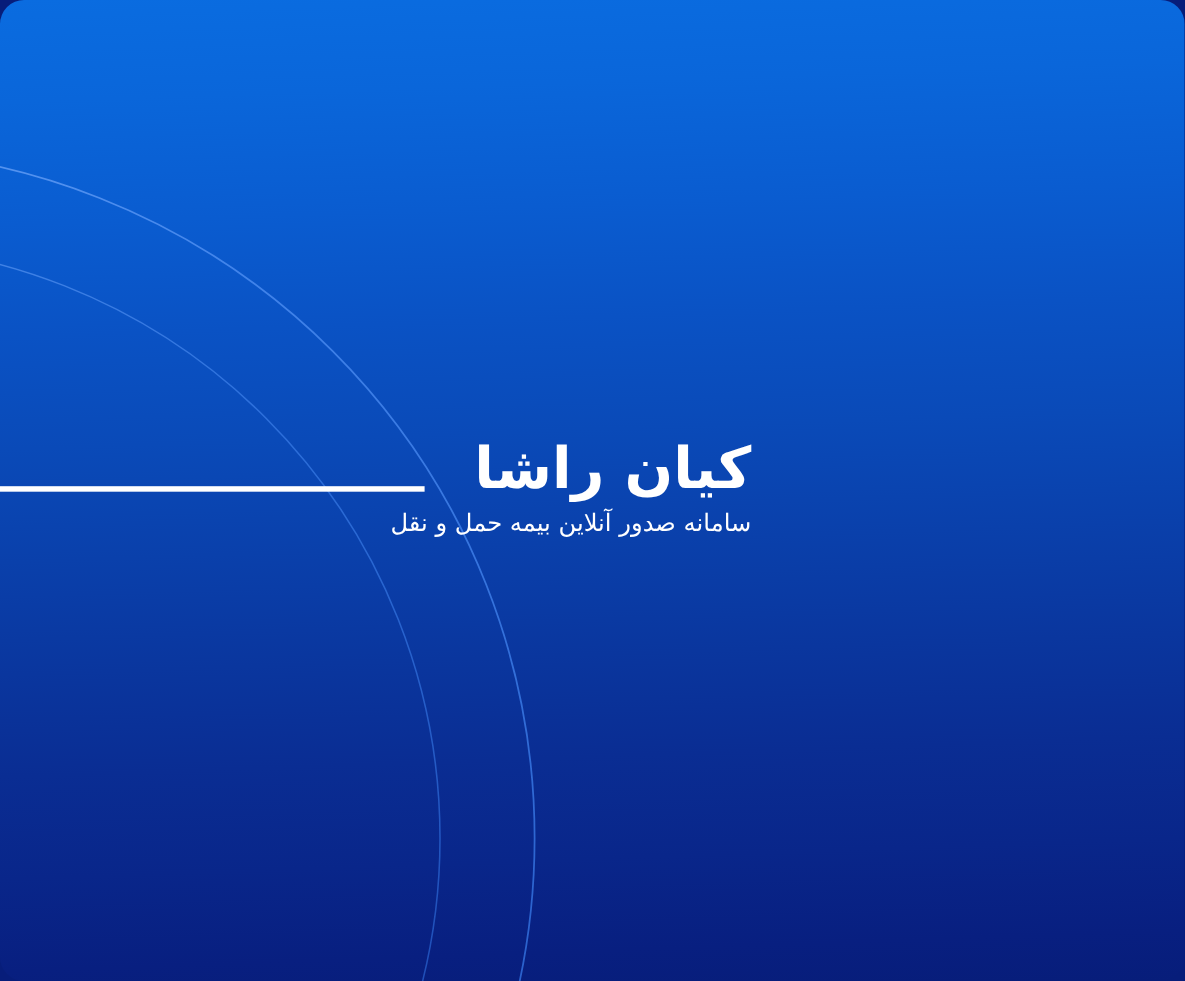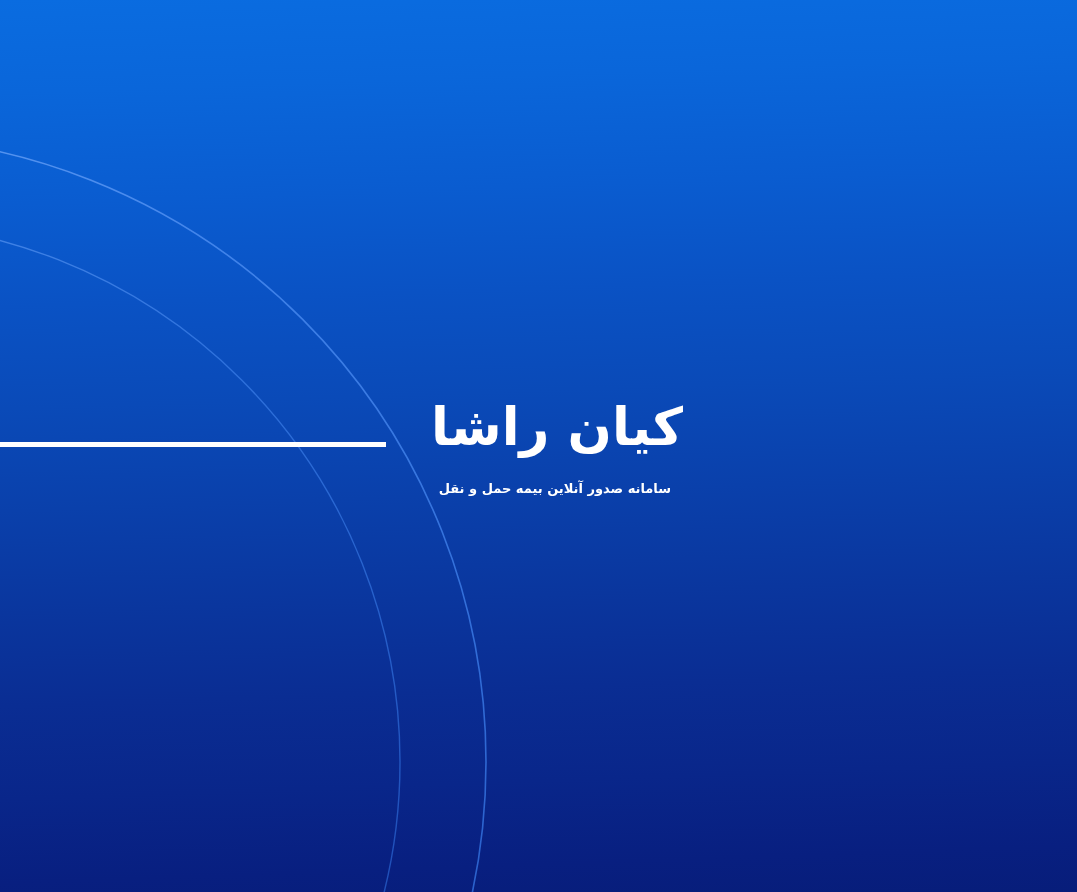--- a/index.html
+++ b/index.html
@@ -68,34 +68,34 @@
     font-size: 52px;
     line-height: 62px;
     font-weight: 700;
     color: #ffffff;
     letter-spacing: 0px;
     white-space: nowrap;
   }
 
   #brand-subtitle {
     display: block;
-    margin: 12px;
+    margin: 0;
     padding-top: 6px;
     text-align: right;
-    font-size: 13px;
+    font-size: 22px;
     line-height: 26px;
-    font-weight: 700;
+    font-weight: 400;
     color: #ffffff;
     white-space: nowrap;
   }
 </style>
 </head>
 <body>
 
-<div id="splash-screen" style="width: 1077px; height: 892px;">
+<div id="splash-screen" style="width: 1077px; height: 892px; border-radius: 22px;">
 
   <svg id="decor-arcs" viewBox="0 0 1077 892" preserveAspectRatio="none" aria-hidden="true">
     <defs>
       <linearGradient id="arcFadeOuter" x1="0" y1="0" x2="0.4" y2="1">
         <stop offset="0%" stop-color="#7fb2f7" stop-opacity="0.95"></stop>
         <stop offset="35%" stop-color="#4a8bf0" stop-opacity="0.85"></stop>
         <stop offset="100%" stop-color="#2f6fe0" stop-opacity="0.75"></stop>
       </linearGradient>
       <linearGradient id="arcFadeInner" x1="0" y1="0" x2="0.4" y2="1">
         <stop offset="0%" stop-color="#6fa6f4" stop-opacity="0.8"></stop>

